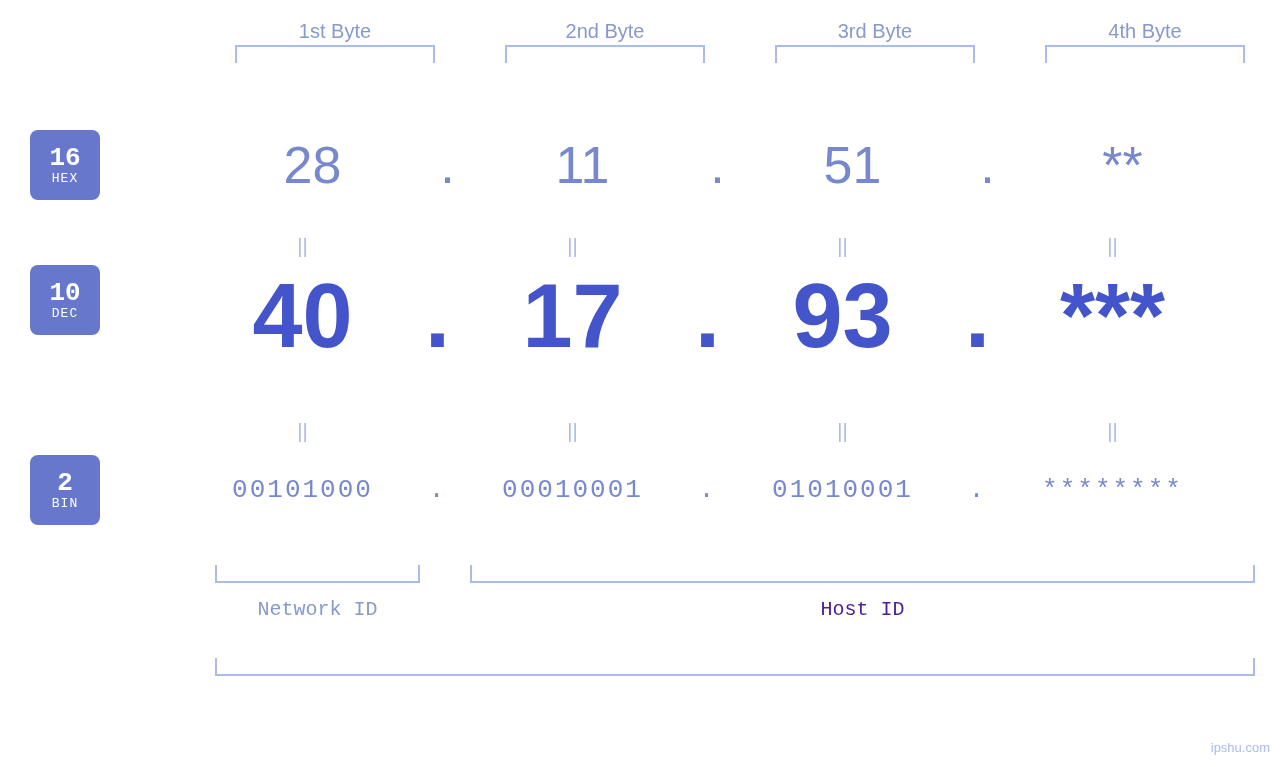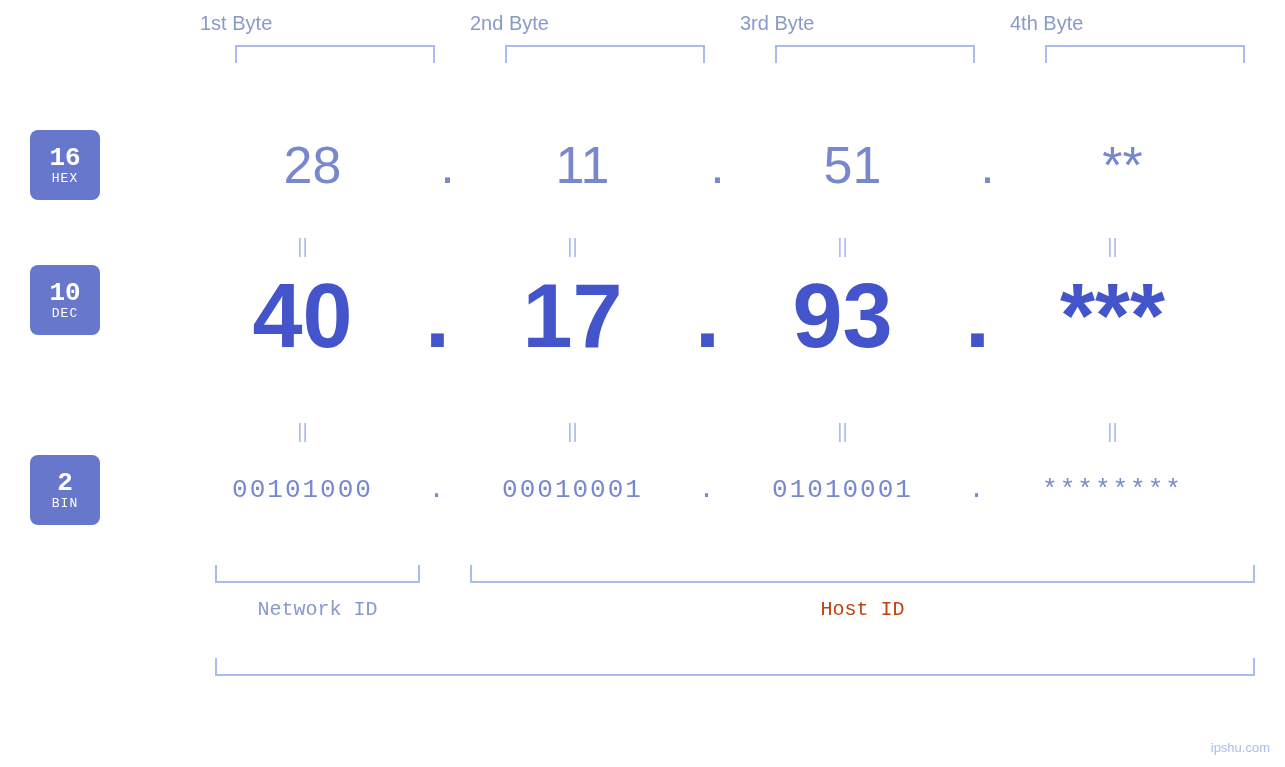--- a/index.html
+++ b/index.html
@@ -84,24 +84,25 @@
       position: absolute;
       top: 12px;
       left: 200px;
       right: 0;
       display: flex;
       flex-direction: row;
     }
 
     .top-label {
       width: 270px;
-      text-align: left;
+      text-align: center;
       color: #8899cc;
       font-size: 20px;
       font-family: Arial, sans-serif;
+      margin-top: 8px;
     }
 
     .top-brackets {
       position: absolute;
       top: 45px;
       left: 200px;
       right: 0;
       display: flex;
       flex-direction: row;
     }
@@ -222,21 +223,21 @@
       font-size: 20px;
       font-family: 'Courier New', monospace;
     }
 
     .host-id-label-pos {
       position: absolute;
       top: 598px;
       left: 470px;
       right: 30px;
       text-align: center;
-      color: #c2410c;
+      color: #4c1d95;
       font-size: 20px;
       font-family: 'Courier New', monospace;
     }
 
     .full-bottom-bracket {
       position: absolute;
       top: 658px;
       left: 215px;
       right: 30px;
       height: 18px;

